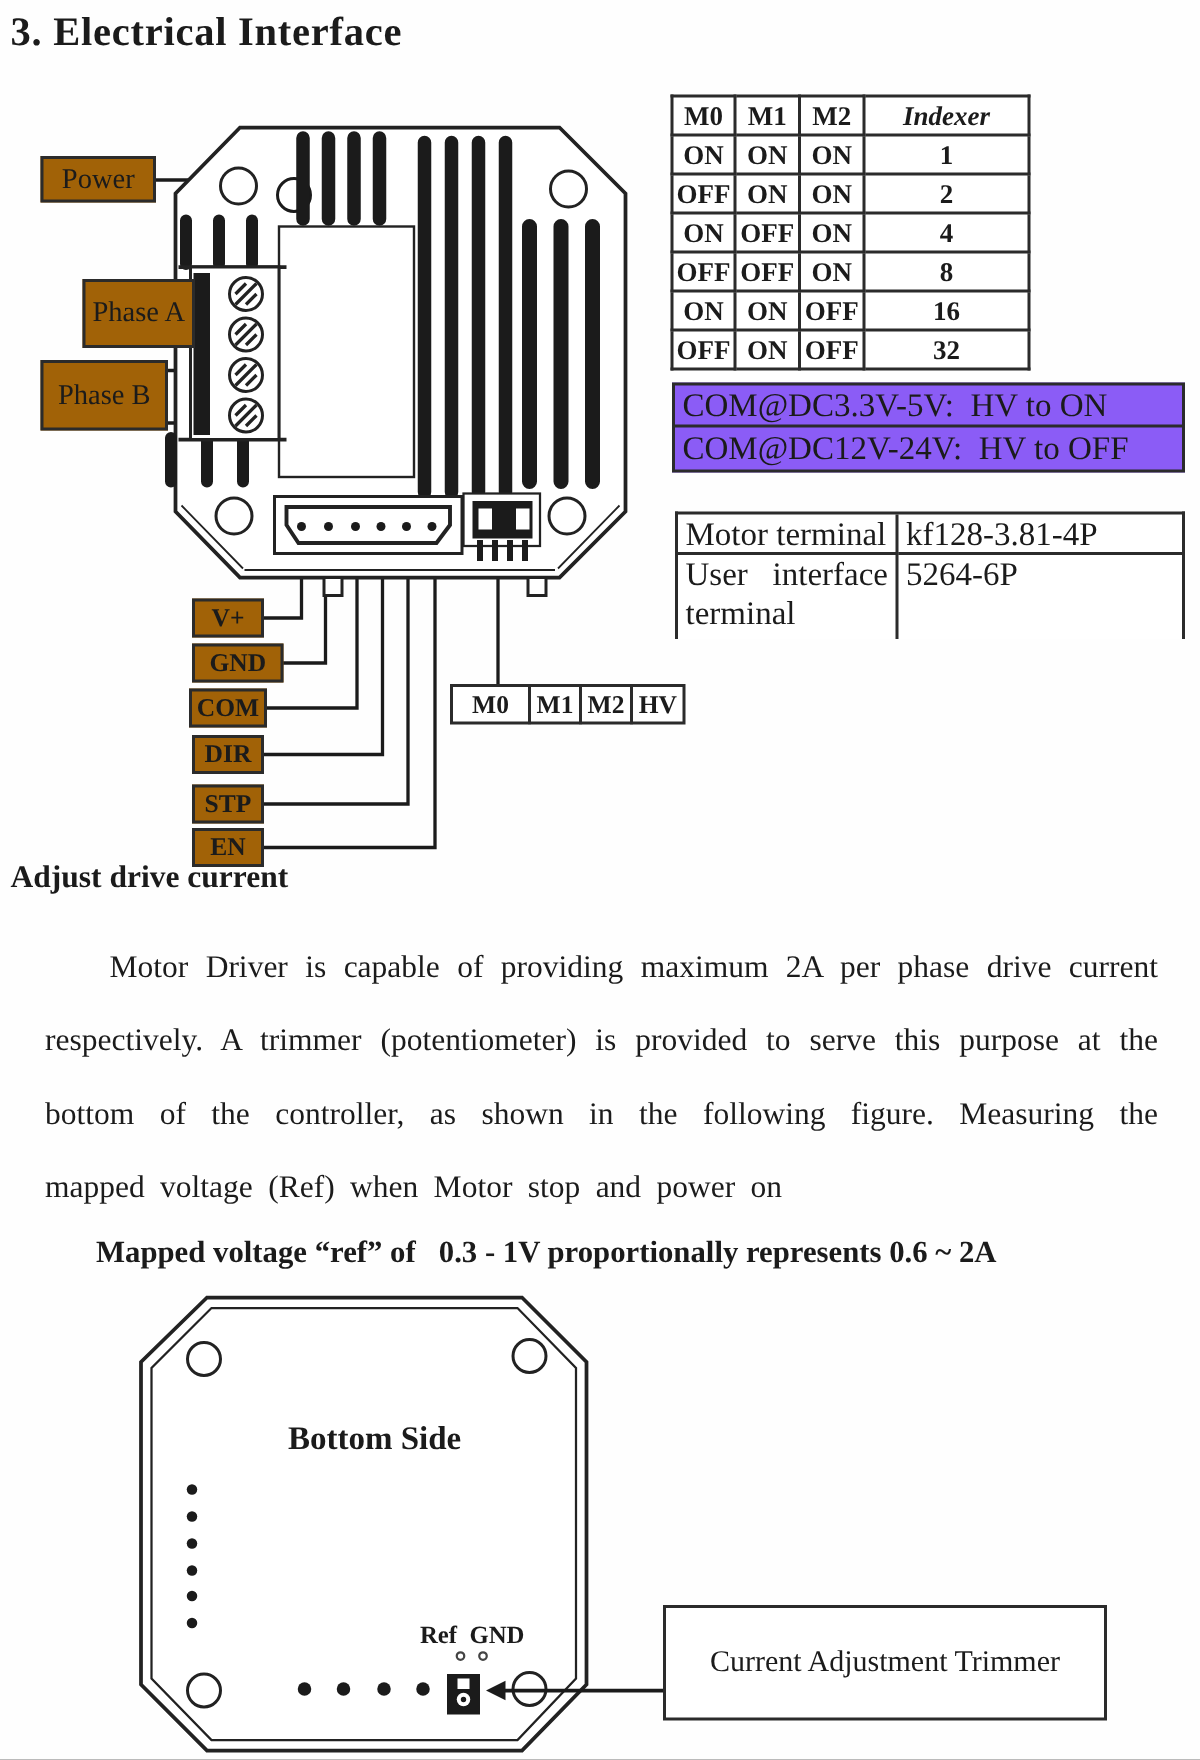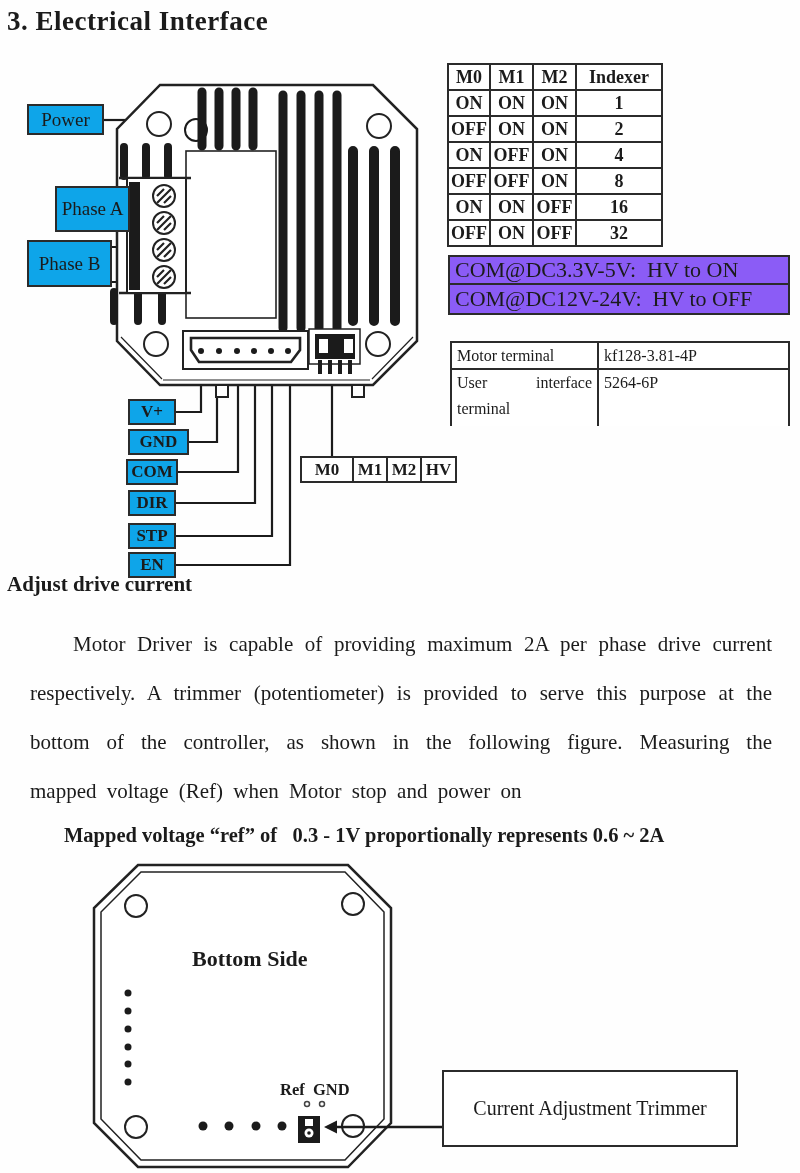--- a/index.html
+++ b/index.html
@@ -18,21 +18,21 @@
   .z { z-index: 2; }
 
   .page-title {
     left: 7px; top: 6px;
     font-size: 27px; font-weight: 700; letter-spacing: 0.5px;
   }
 
   
   .cbox {
     position: absolute; z-index: 2;
-    background: #0ea5e9;
+    background: #a16207;
     border: 2px solid #2b2b2b;
     display: flex; align-items: center; justify-content: center;
     font-size: 19px; white-space: pre;
   }
   .cbox.bold { font-weight: 700; font-size: 17px; }
 
   
   .jumper-strip { left: 300px; top: 456px; display: flex; z-index: 2; }
   .jumper-strip .cell {
     height: 27px; border: 2px solid #2b2b2b; background: #fff;
@@ -57,21 +57,21 @@
     padding-left: 5px; font-size: 22px; white-space: pre;
   }
   .com-table .row:first-child { border-bottom: 2px solid #2b2b2b; }
 
   
   .terminal-table {
     left: 450px; top: 341px; width: 340px; z-index: 2; background: #fff;
     border-top: 2px solid #2b2b2b; border-left: 2px solid #2b2b2b; border-right: 2px solid #2b2b2b;
     display: grid; grid-template-columns: 147px 1fr;
   }
-  .terminal-table .c { font-size: 16px; padding: 0 5px; line-height: 26px; }
+  .terminal-table .c { font-size: 22px; padding: 0 5px; line-height: 26px; }
   .terminal-table .r1 { height: 27px; border-bottom: 2px solid #2b2b2b; }
   .terminal-table .r2 { height: 56px; }
   .terminal-table .name { border-right: 2px solid #2b2b2b; }
   .terminal-table .r2.name { text-align: justify; }
 
   .section-heading { left: 7px; top: 572px; font-size: 21px; font-weight: 700; }
   .body-paragraph {
     left: 30px; top: 620px; width: 742px;
     font-size: 21px; line-height: 49px;
     text-align: justify; text-indent: 43px; word-spacing: 5px;
@@ -245,21 +245,21 @@
     <div class="cell" style="width:36px;">M2</div>
     <div class="cell" style="width:37px;">HV</div>
   </div>
 
   <table class="abs indexer-table">
     <tbody>
         <tr>
       <th style="width:42px;">M0</th>
       <th style="width:43px;">M1</th>
       <th style="width:43px;">M2</th>
-      <th style="width:86px;">Indexer</th>
+      <th style="width:110px;font-style:italic;">Indexer</th>
     </tr>
     <tr>
       <td>ON</td>
       <td>ON</td>
       <td>ON</td>
       <td>1</td>
     </tr>
     <tr>
       <td>OFF</td>
       <td>ON</td>

